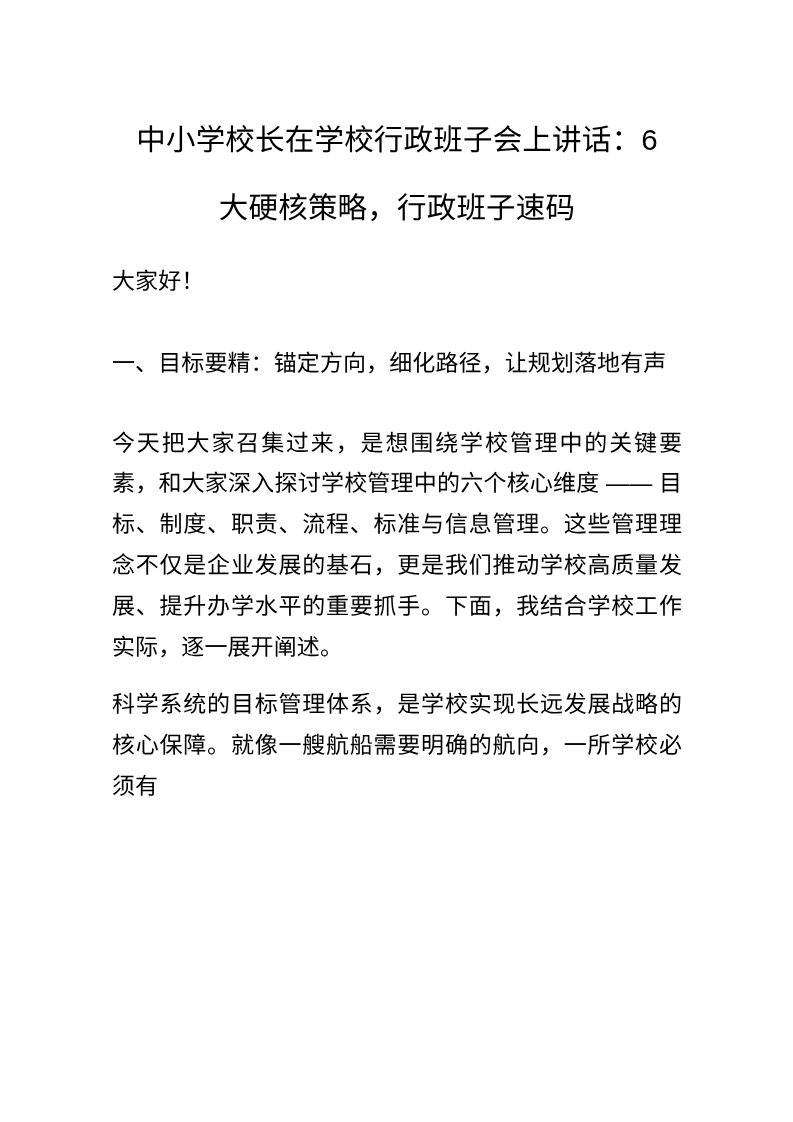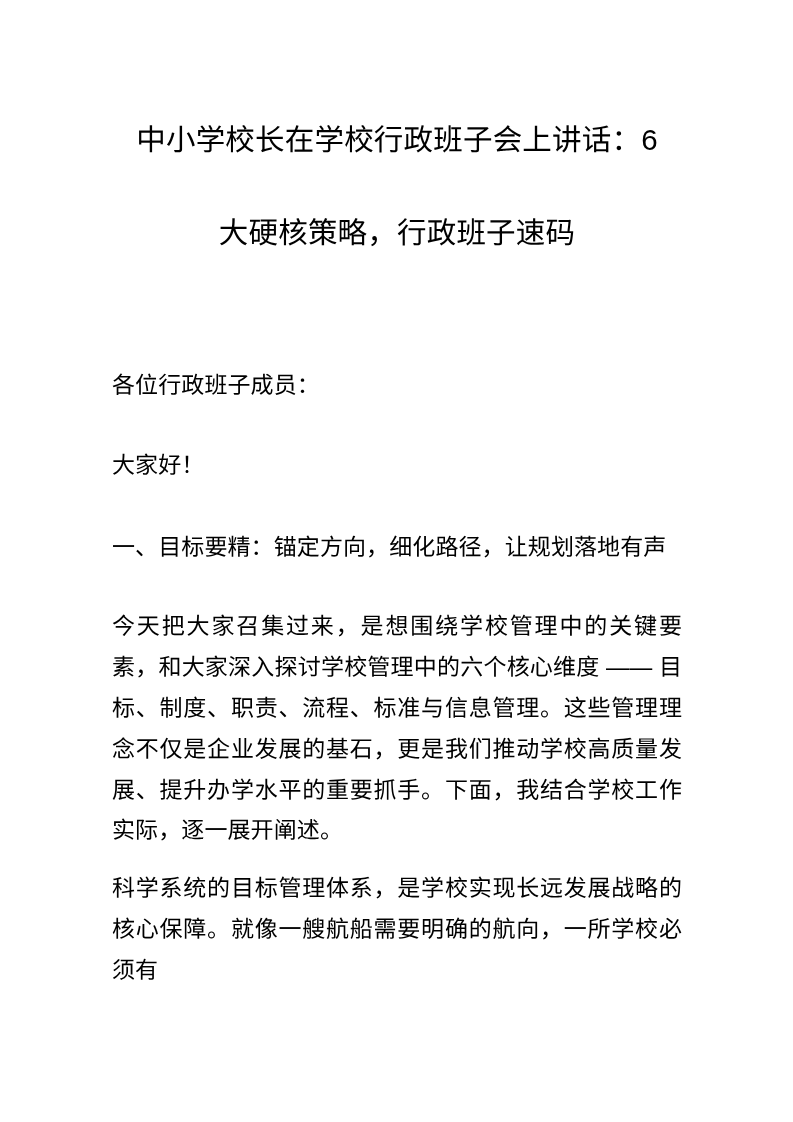--- a/index.html
+++ b/index.html
@@ -46,21 +46,21 @@
   }
   .title-line {
     display: block;
     white-space: nowrap;
   }
   .title-line-1 {
     margin-top: 125px;
     text-indent: 0;
   }
   .title-line-2 {
-    margin-top: 63px;
+    margin-top: 38px;
   }
 
   
   .para {
     font-size: 23px;
     line-height: 40.8px;
     margin: 0;
     text-align: justify;
     text-justify: inter-ideograph;
     letter-spacing: 0.1px;
@@ -79,21 +79,20 @@
 
 <div class="page">
 
   <div class="doc-body">
 
     <h1 class="doc-title">
       <span class="title-line title-line-1">中小学校长在学校行政班子会上讲话：6</span>
       <span class="title-line title-line-2">大硬核策略，行政班子速码</span>
     </h1>
 
-    <p class="para gap-intro para-nowrap">各位行政班子成员：</p>
 
     <p class="para gap-std para-nowrap">大家好！</p>
 
     <p class="para gap-heading para-nowrap">一、目标要精：锚定方向，细化路径，让规划落地有声</p>
 
     <p class="para gap-std">今天把大家召集过来，是想围绕学校管理中的关键要素，和大家深入探讨学校管理中的六个核心维度 —— 目标、制度、职责、流程、标准与信息管理。这些管理理念不仅是企业发展的基石，更是我们推动学校高质量发展、提升办学水平的重要抓手。下面，我结合学校工作实际，逐一展开阐述。</p>
 
     <p class="para gap-after-head">科学系统的目标管理体系，是学校实现长远发展战略的核心保障。就像一艘航船需要明确的航向，一所学校必须有</p>
 
   </div>

